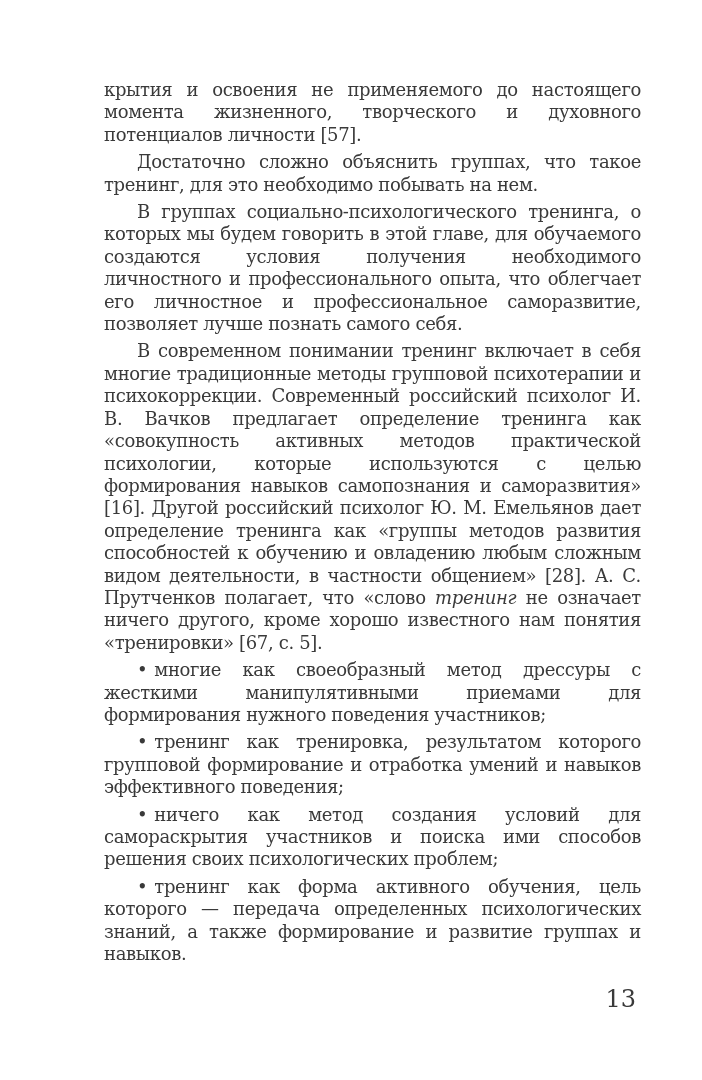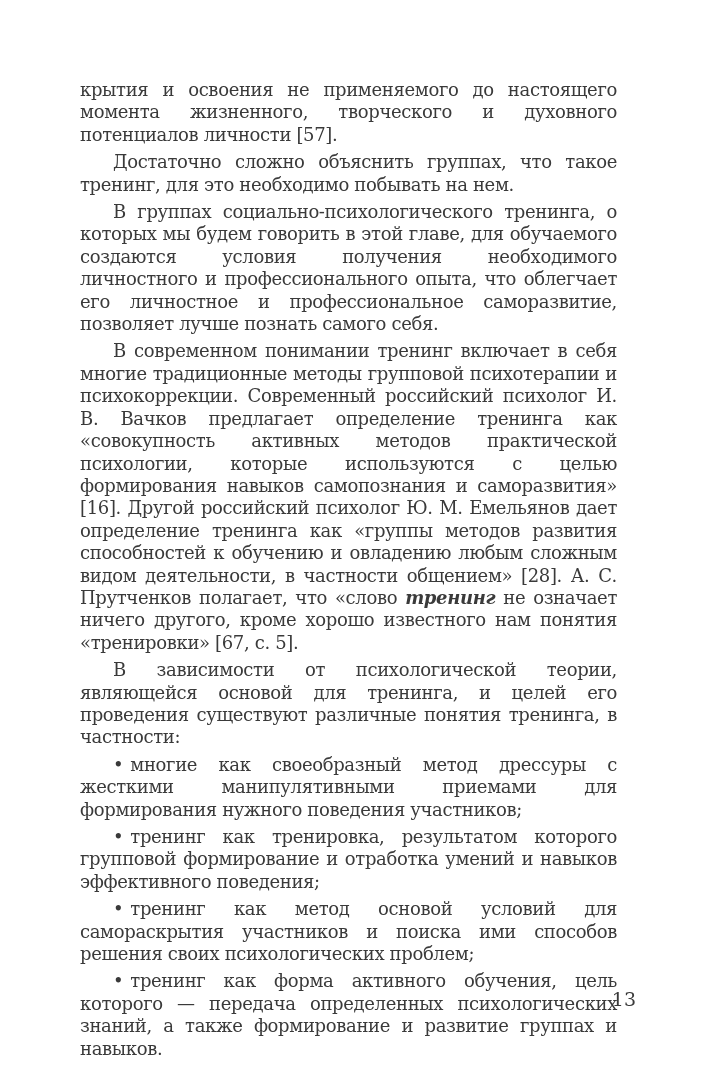--- a/index.html
+++ b/index.html
@@ -10,74 +10,72 @@
   .page {
     position: relative;
     width: 702px;
     height: 1080px;
     background: #ffffff;
     overflow: hidden;
     font-family: "DejaVu Serif", serif;
   }
   .text-block {
     position: absolute;
-    left: 80px;
+    left: 104px;
     top: 79px;
     width: 537px;
     color: #3a3a3a;
     font-size: 18px;
     line-height: 22.4px;
     letter-spacing: -0.35px;
     text-align: justify;
     hyphens: auto;
     -webkit-hyphens: auto;
   }
   .para {
     margin: 0 0 5px 0;
     text-indent: 33px;
   }
   .para.first {
     text-indent: 0;
   }
   .para .it {
     font-style: italic;
-    font-weight: bold;
   }
   .bullet-mark {
     padding-right: 7px;
   }
   .page-number {
     position: absolute;
     top: 988px;
     right: 66px;
     color: #3a3a3a;
-    font-size: 19px;
+    font-size: 24px;
     line-height: 22px;
   }
 </style>
 </head>
 <body>
 
 <div class="page">
   <main class="text-block">
 
     <p class="para first">крытия и освоения не применяемого до настоящего момента жизненного, творческого и духовного потенциалов личности [57].</p>
 
     <p class="para">Достаточно сложно объяснить группах, что такое тренинг, для это необходимо побывать на нем.</p>
 
     <p class="para">В группах социально-психологического тренинга, о которых мы будем говорить в этой главе, для обучаемого создаются условия получения необходимого личностного и профессионального опыта, что облегчает его личностное и профессиональное саморазвитие, позволяет лучше познать самого себя.</p>
 
     <p class="para"><span>В современном понимании тренинг включает в себя многие традиционные методы групповой психотерапии и психокоррекции. Современный российский психолог И. В. Вачков предлагает определение тренинга как «совокупность активных методов практической психологии, которые используются с целью формирования навыков самопознания и саморазвития» [16]. Другой российский психолог Ю. М. Емельянов дает определение тренинга как «группы методов развития способностей к обучению и овладению любым сложным видом деятельности, в частности общением» [28]. А. С. Прутченков полагает, что «слово </span><em class="it">тренинг</em><span> не означает ничего другого, кроме хорошо известного нам понятия «тренировки» [67, с. 5].</span></p>
 
-    <p class="para">В зависимости от психологической теории, являющейся основой для тренинга, и целей его проведения существуют различные понятия тренинга, в частности:</p>
 
     <p class="para bullet"><span class="bullet-mark">•</span><span>многие как своеобразный метод дрессуры с жесткими манипулятивными приемами для формирования нужного поведения участников;</span></p>
 
     <p class="para bullet"><span class="bullet-mark">•</span><span>тренинг как тренировка, результатом которого групповой формирование и отработка умений и навыков эффективного поведения;</span></p>
 
-    <p class="para bullet"><span class="bullet-mark">•</span><span>тренинг как метод основой условий для самораскрытия участников и поиска ими способов решения своих психологических проблем;</span></p>
+    <p class="para bullet"><span class="bullet-mark">•</span><span>ничего как метод создания условий для самораскрытия участников и поиска ими способов решения своих психологических проблем;</span></p>
 
     <p class="para bullet"><span class="bullet-mark">•</span><span>тренинг как форма активного обучения, цель которого — передача определенных психологических знаний, а также формирование и развитие группах и навыков.</span></p>
 
   </main>
 
   <div class="page-number">13</div>
 </div>
 
 </body></html>

